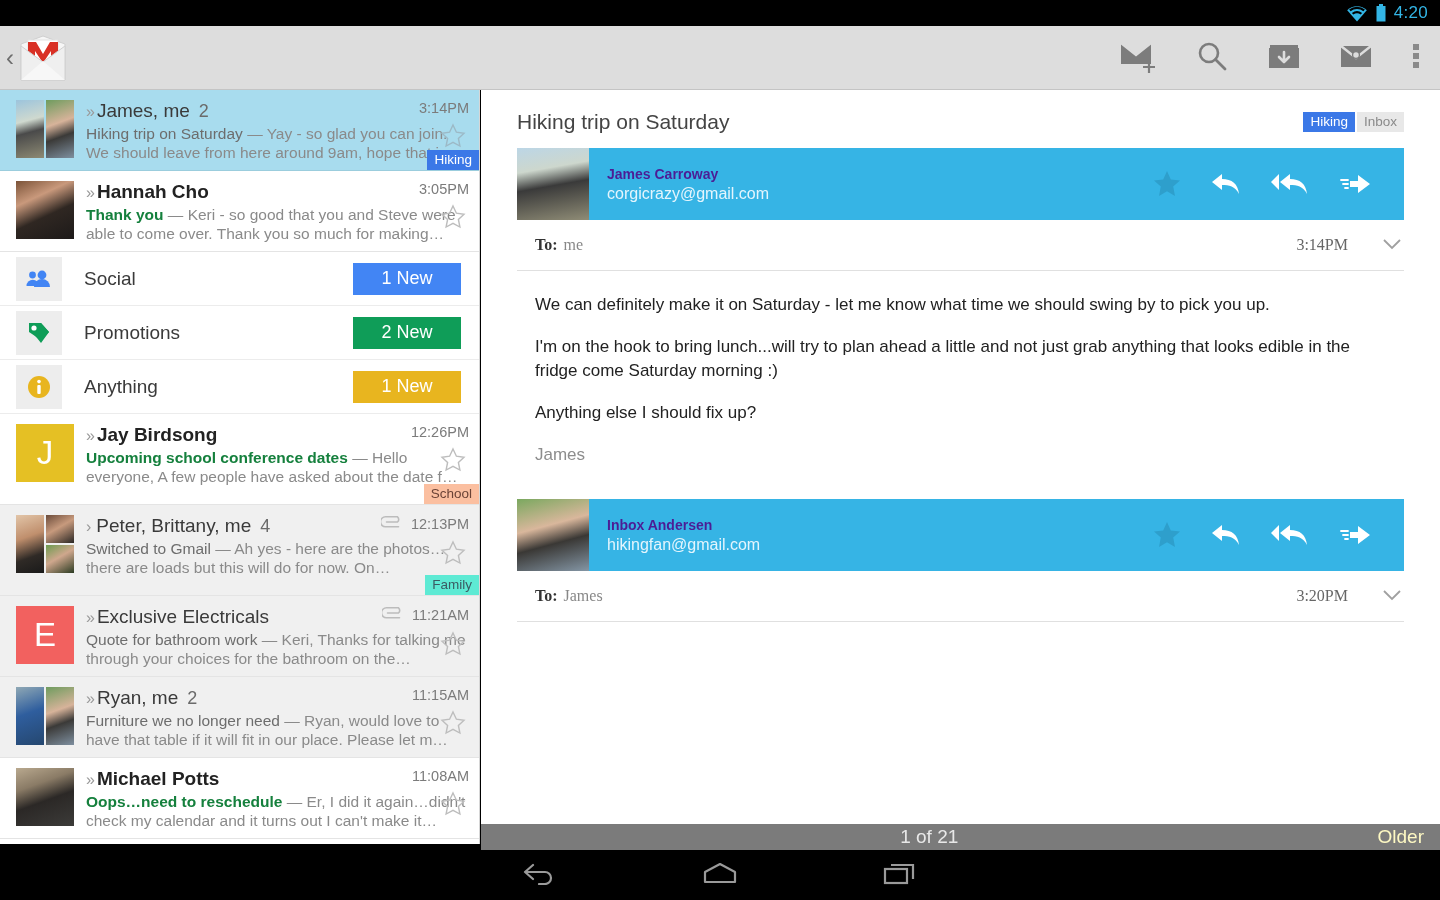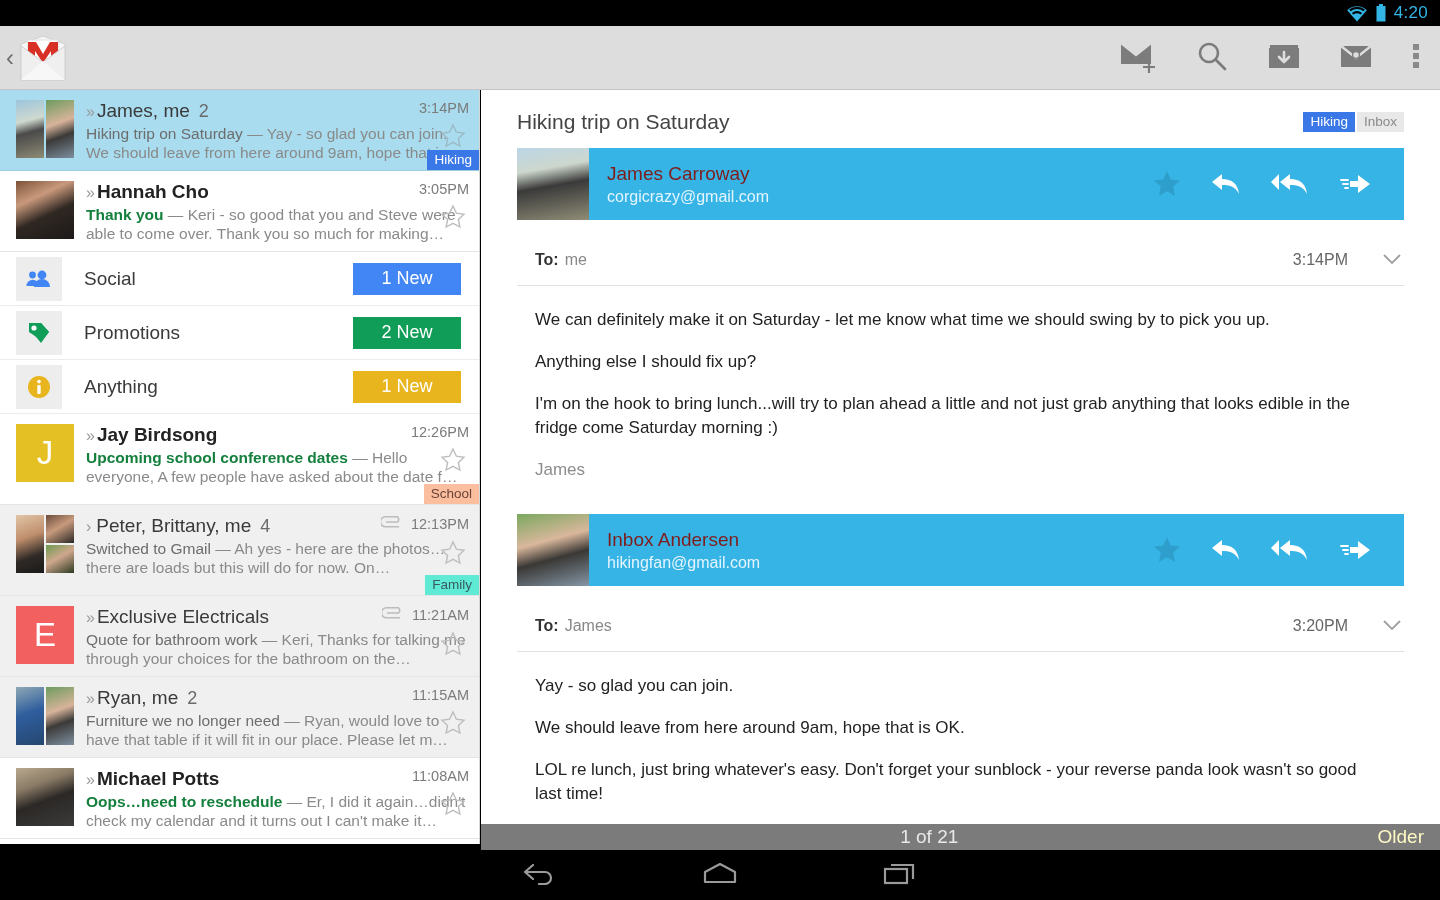--- a/index.html
+++ b/index.html
@@ -156,32 +156,33 @@
   .d-lab { font-size: 13.5px; padding: 2px 7px 3px 7px; }
 
   .msg-head {
     display: flex; align-items: stretch;
     margin: 0 36px;
     background: #36B4E5;
     height: 72px;
   }
   .msg-av { width: 72px; min-width:72px; height: 72px; background-size: cover; background-position: center; }
   .msg-id { flex: 1; display: flex; flex-direction: column; justify-content: center; padding-left: 18px; }
-  .msg-name { color: #7f1d1d; font-size: 19px; font-weight: normal; }
+  .msg-name { color: #4c1d95; font-size: 14px; font-weight: bold; }
   .msg-email { color: #e4f5fd; font-size: 16px; margin-top: 3px; }
   .msg-acts { display: flex; align-items: center; gap: 28px; padding-right: 32px; }
   .msg-acts .act { cursor: pointer; display:flex; align-items:center; }
 
   .msg-to {
-    display: flex; align-items: flex-end;
+    display: flex; align-items: flex-start;
     margin: 0 36px; padding: 16px 2px 16px 18px;
     border-bottom: 1px solid #e0e0e0;
+    font-family: Liberation Serif, serif;
   }
   .to-lab { font-size: 16px; color: #333; font-weight: bold; }
-  .to-val { font-size: 16px; color: #888; margin-left: 6px; flex: 1; margin-top: 15px; }
+  .to-val { font-size: 16px; color: #888; margin-left: 6px; flex: 1; }
   .to-time { font-size: 16px; color: #666; margin-right: 34px; }
   .caret { color: #999; }
 
   .msg-body { margin: 0 36px; padding: 22px 18px 14px 18px; }
   .msg-body p {
     font-size: 17px; color: #222; line-height: 24px; margin-bottom: 18px;
   }
   .msg-body p.sig { color: #8d8d8d; }
 
   
@@ -596,22 +597,22 @@
       <span class="to-time">3:14PM</span>
       <span class="caret">
         <svg width="20" height="12" viewBox="0 0 20 12">
             <path d="M2 2 L10 10 L18 2" fill="none" stroke="#a0a0a0" stroke-width="1.8"></path>
           </svg>
       </span>
     </div>
 
     <div class="msg-body">
       <p>We can definitely make it on Saturday - let me know what time we should swing by to pick you up.</p>
+      <p>I'm on the hook to bring lunch...will try to plan ahead a little and not just grab anything that looks edible in the fridge come Saturday morning :)</p>
       <p>Anything else I should fix up?</p>
-      <p>I'm on the hook to bring lunch...will try to plan ahead a little and not just grab anything that looks edible in the fridge come Saturday morning :)</p>
       <p class="sig">James</p>
     </div>
 
     <div class="msg-head">
       <div class="msg-av" style="background:linear-gradient(165deg,#7aa85f 0%,#d9b79c 38%,#3a3835 60%,#8496a5 100%)"></div>
       <div class="msg-id">
         <span class="msg-name">Inbox Andersen</span>
         <span class="msg-email">hikingfan@gmail.com</span>
       </div>
       <div class="msg-acts">
@@ -644,26 +645,20 @@
       <span class="to-lab">To:</span>
       <span class="to-val">James</span>
       <span class="to-time">3:20PM</span>
       <span class="caret">
         <svg width="20" height="12" viewBox="0 0 20 12">
             <path d="M2 2 L10 10 L18 2" fill="none" stroke="#a0a0a0" stroke-width="1.8"></path>
           </svg>
       </span>
     </div>
 
-    <div class="msg-body">
-      <p>Yay - so glad you can join.</p>
-      <p>We should leave from here around 9am, hope that is OK.</p>
-      <p>LOL re lunch, just bring whatever's easy. Don't forget your sunblock - your reverse panda look wasn't so good last time!</p>
-      <p>See you soon,</p>
-    </div>
 
   </div>
 
   <div class="convo-footer">
     <span class="cf-count">1 of 21</span>
     <span class="cf-older">Older</span>
   </div>
 
   <div class="navbar">
     <div class="navbtn">

